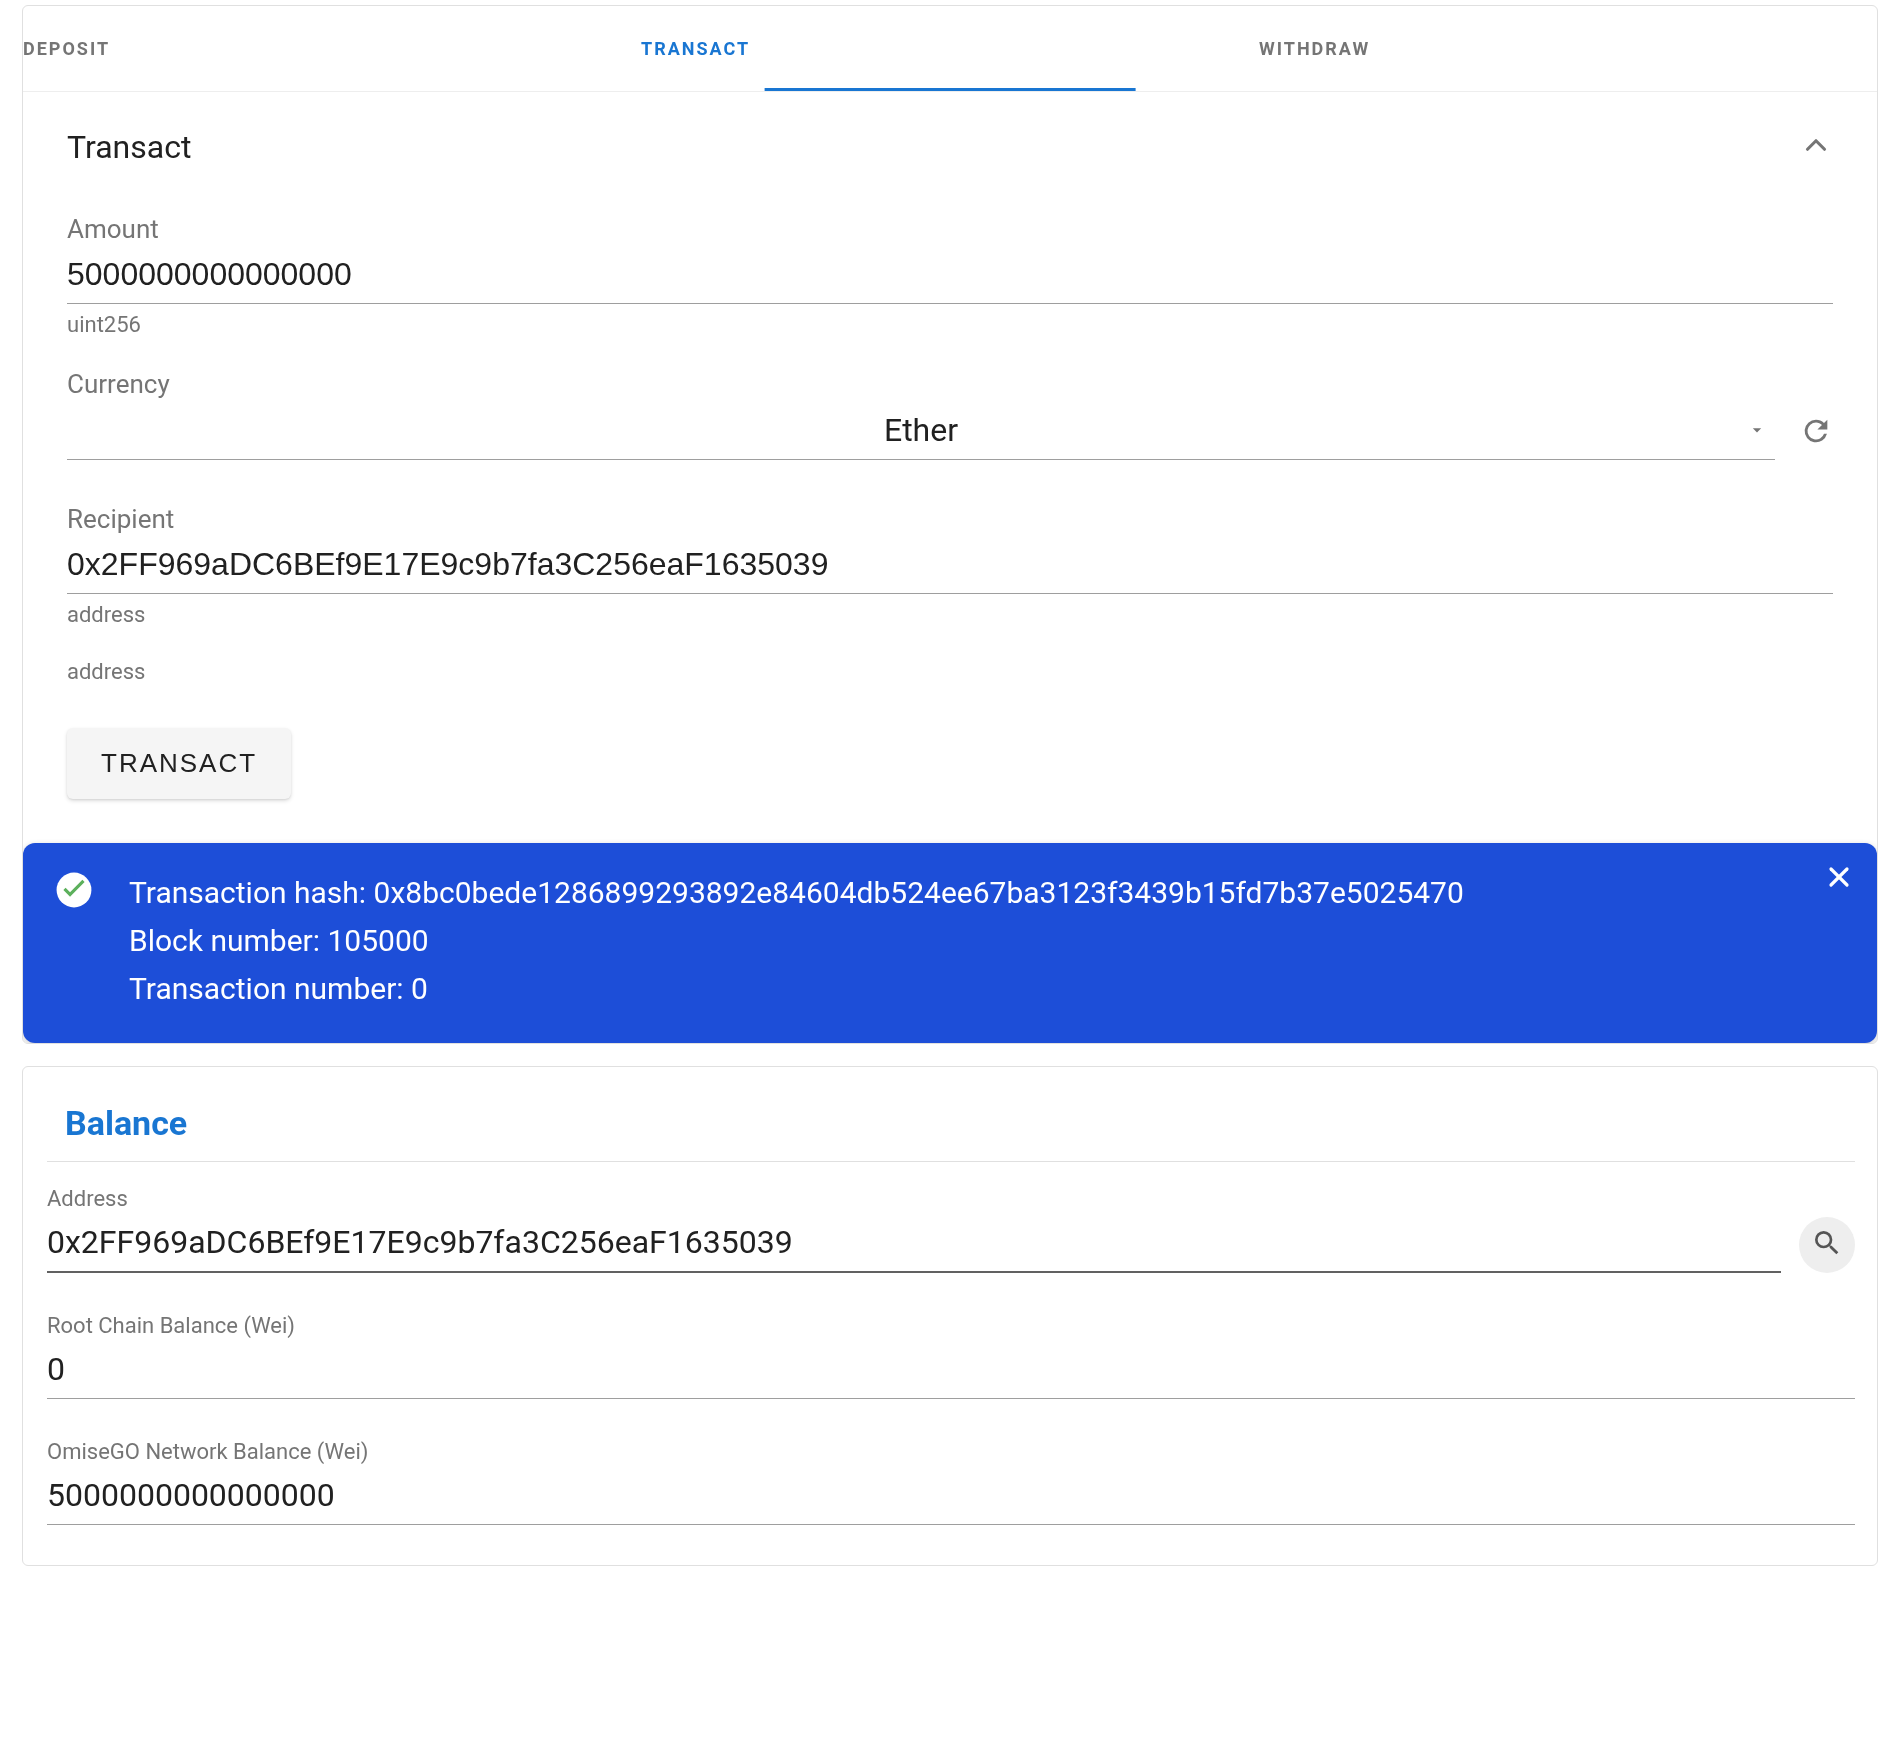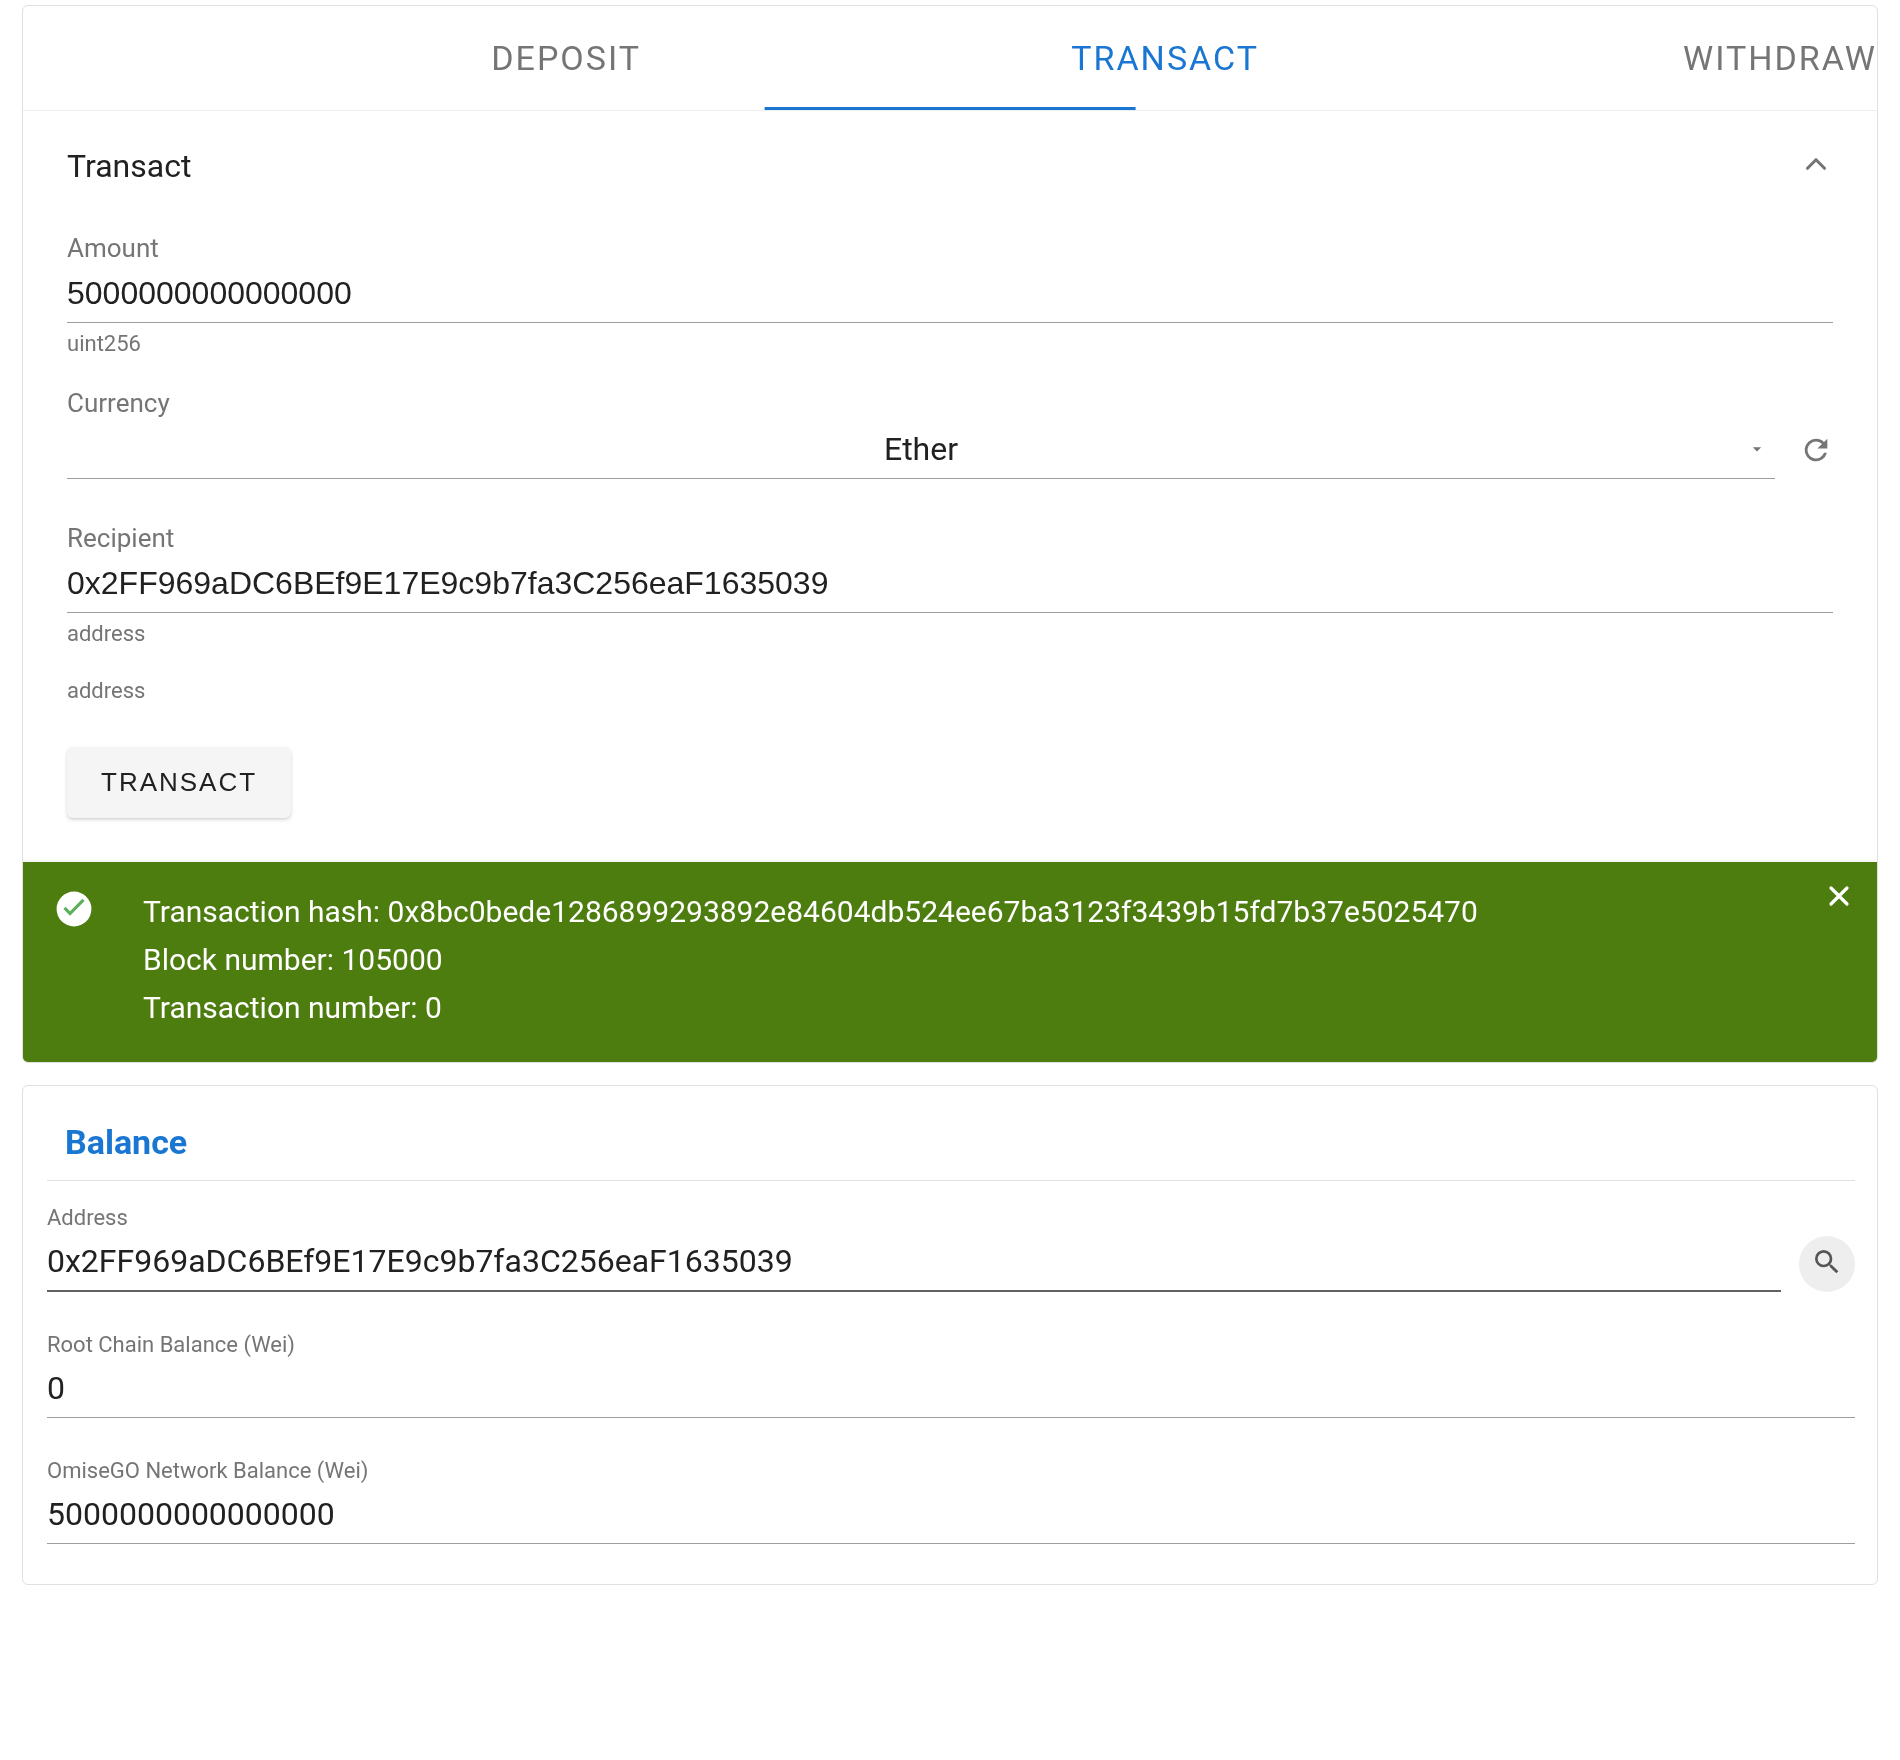--- a/index.html
+++ b/index.html
@@ -16,24 +16,24 @@
       background: #fff;
       margin: 5px 22px 22px 22px;
       overflow: hidden;
     }
     .tabs {
       display: flex;
       border-bottom: 1px solid #eee;
     }
     .tab {
       flex: 1;
-      text-align: right;
+      text-align: left;
       padding: 32px 0;
-      font-size: 34px;
-      font-weight: 400;
+      font-size: 18px;
+      font-weight: 700;
       letter-spacing: 2px;
       color: #757575;
       text-transform: uppercase;
       cursor: pointer;
       position: relative;
     }
     .tab.active {
       color: #1976d2;
     }
     .tab.active::after {
@@ -127,30 +127,30 @@
       font-size: 26px;
       font-weight: 500;
       letter-spacing: 2px;
       color: #212121;
       cursor: pointer;
       box-shadow: 0 2px 4px rgba(0,0,0,0.12), 0 1px 2px rgba(0,0,0,0.08);
       text-transform: uppercase;
       margin-top: 12px;
     }
     .alert {
-      background: #4d7c0f;
+      background: #1d4ed8;
       color: #fff;
       padding: 26px 32px 30px 32px;
       margin: 20px 0 0 0;
       display: flex;
       align-items: flex-start;
-      gap: 50px;
+      gap: 36px;
       position: relative;
       box-shadow: 0 2px 6px rgba(0,0,0,0.2);
-      border-radius: 0;
+      border-radius: 12px;
     }
     .alert-icon {
       flex-shrink: 0;
       margin-top: 2px;
     }
     .alert-content {
       flex: 1;
       font-size: 30px;
       line-height: 1.6;
     }

